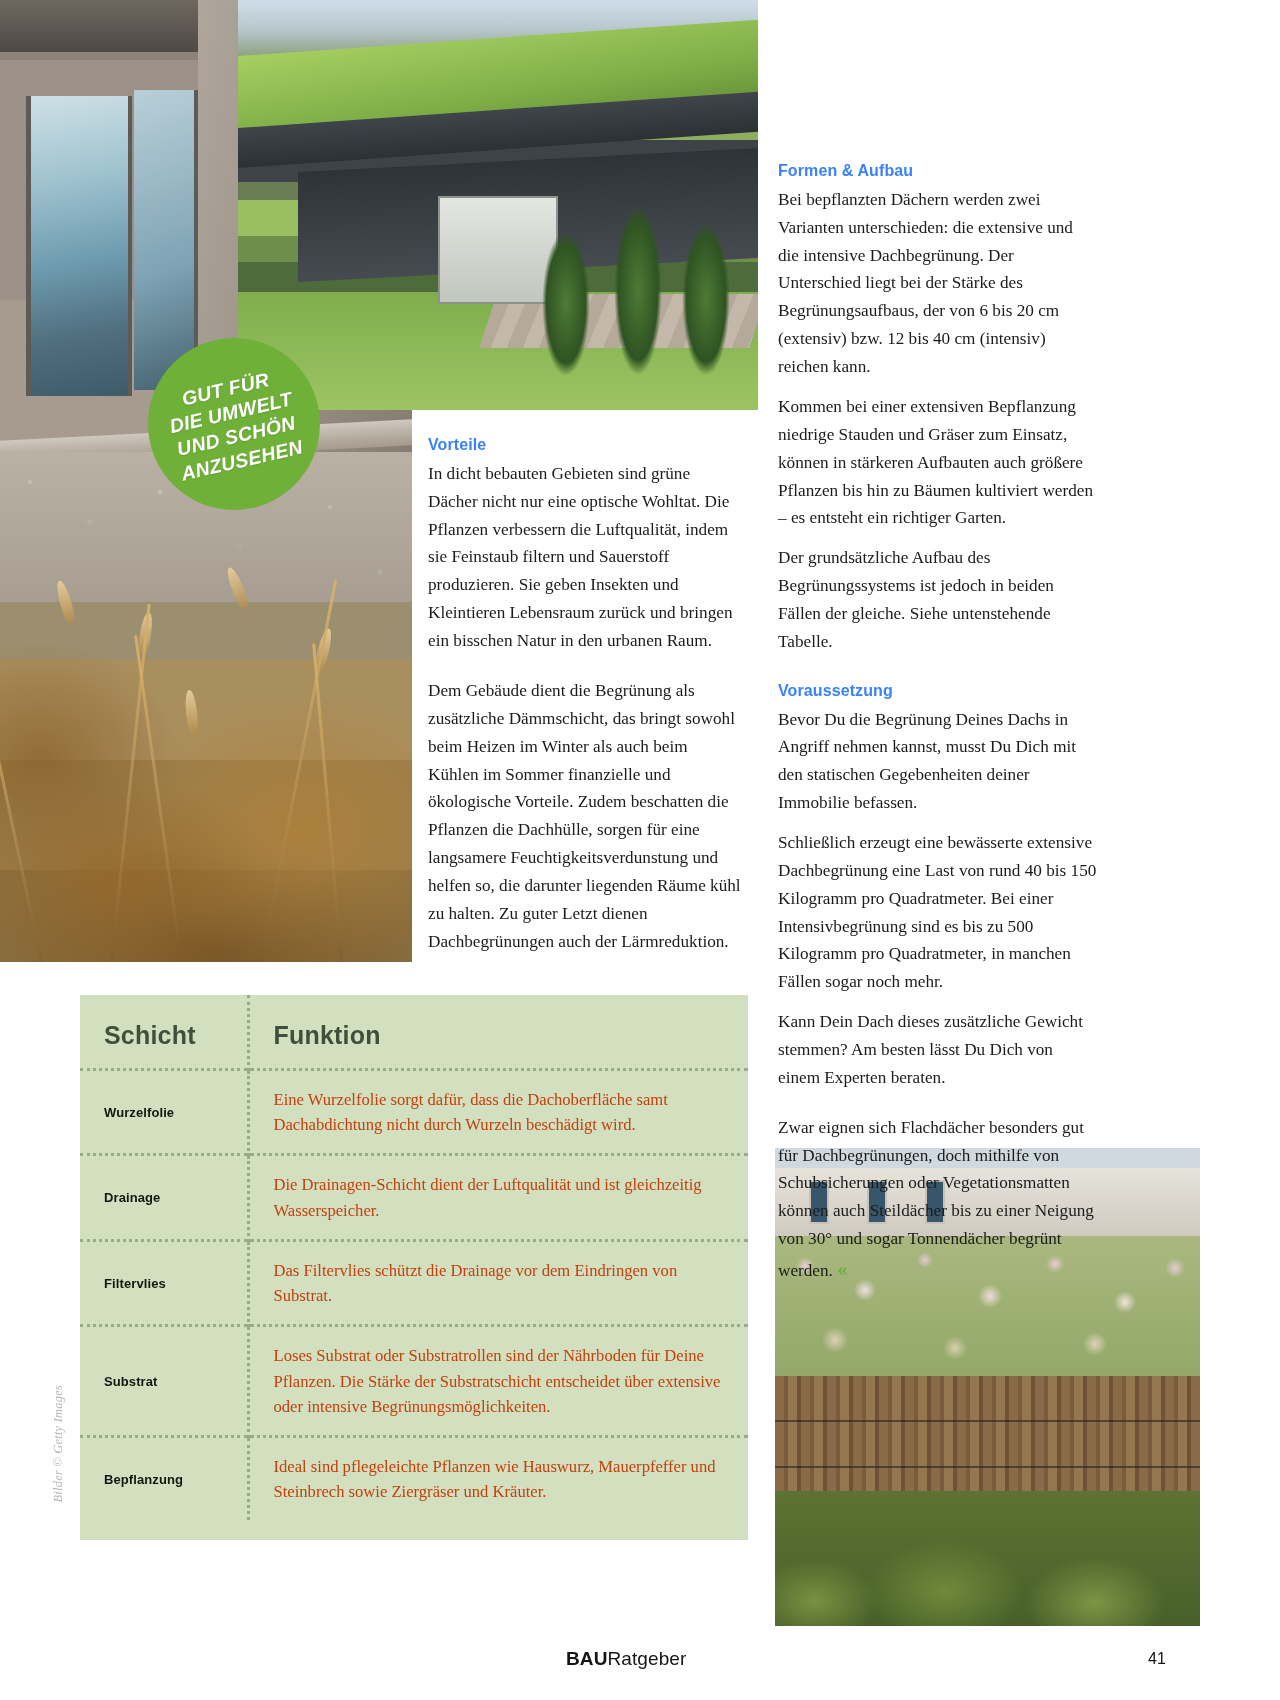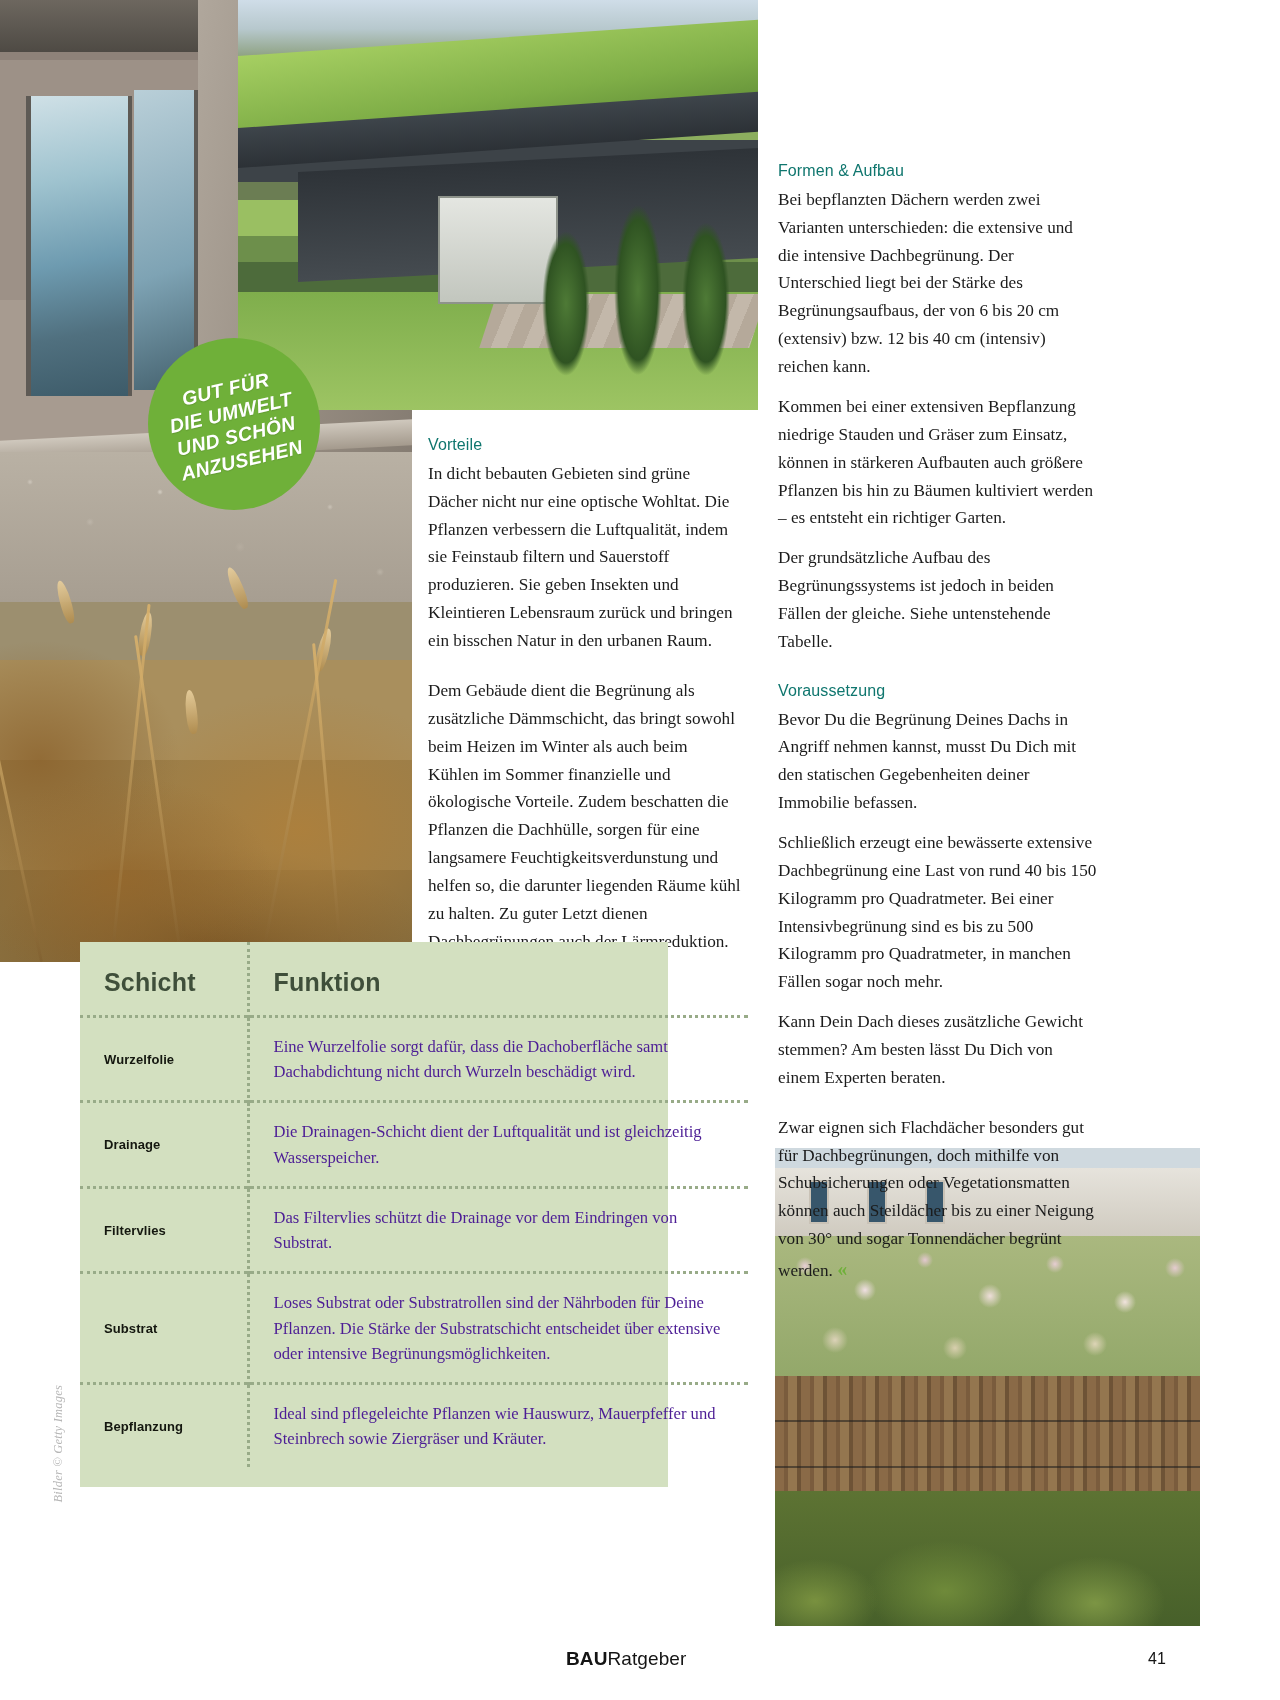--- a/index.html
+++ b/index.html
@@ -209,51 +209,51 @@
     white-space:pre-line;
   }
 
   
   .col { position:absolute; font-size:17.2px; line-height:1.62; color:#1b1b1b; }
   #col-left  { left:428px; top:432px; width:314px; }
   #col-right { left:778px; top:158px; width:320px; }
 
   .col h3 {
     font-family:"Liberation Sans", sans-serif;
-    font-size:16px; font-weight:normal; color:#0f766e;
+    font-size:16px; font-weight:bold; color:#3b82f6;
     letter-spacing:.1px; margin-bottom:2px;
   }
   .col p { margin:0; text-align:left; hyphens:none; }
   .col p + p { margin-top:12px; }
   .col .gap { height:22px; }
   .endmark { color:#6fb039; font-weight:bold; font-size:20px; }
 
   
   #layer-table {
-    position:absolute; left:80px; top:942px; width:588px; height:545px;
+    position:absolute; left:80px; top:995px; width:668px; height:545px;
     background:#d3e0c0;
   }
   #layer-table .tbl { width:100%; border-collapse:collapse; table-layout:fixed; }
   #layer-table col.c1 { width:168px; }
   #layer-table col.c2 { width:500px; }
   #layer-table th, #layer-table td { vertical-align:middle; text-align:left; }
   #layer-table thead th {
     font-family:"Liberation Sans", sans-serif;
     font-weight:bold; color:#3f4f3a; font-size:25px;
     padding:26px 0 18px 0; letter-spacing:.2px;
   }
   #layer-table thead th.h1 { padding-left:24px; }
   #layer-table thead th.h2 { padding-left:24px; border-left:3px dotted #98ab88; }
   #layer-table tbody th {
     font-family:"Liberation Sans", sans-serif;
     font-weight:bold; font-size:13px; color:#14170f;
     padding:18px 0 18px 24px; letter-spacing:.1px;
   }
   #layer-table tbody td {
-    font-size:16.6px; line-height:1.52; color:#4c1d95;
+    font-size:16.6px; line-height:1.52; color:#c2410c;
     padding:16px 26px 16px 24px; border-left:3px dotted #98ab88;
   }
   #layer-table tr.dashed-top th,
   #layer-table tr.dashed-top td { border-top:3px dotted #98ab88; }
 
   
   #image-credit {
     position:absolute; left:-22px; top:1415px; width:160px;
     transform:rotate(-90deg); transform-origin:center center;
     font-family:"Liberation Serif", serif; font-style:italic;

